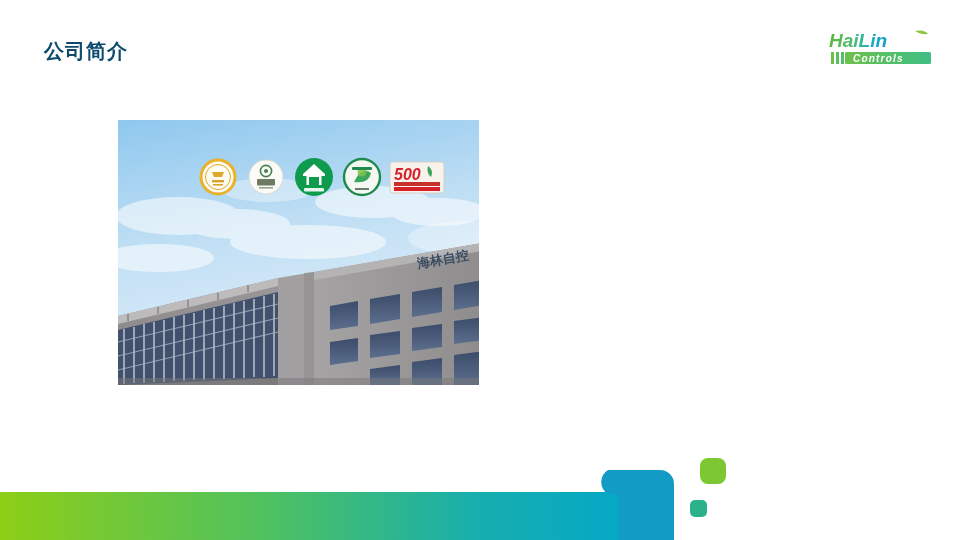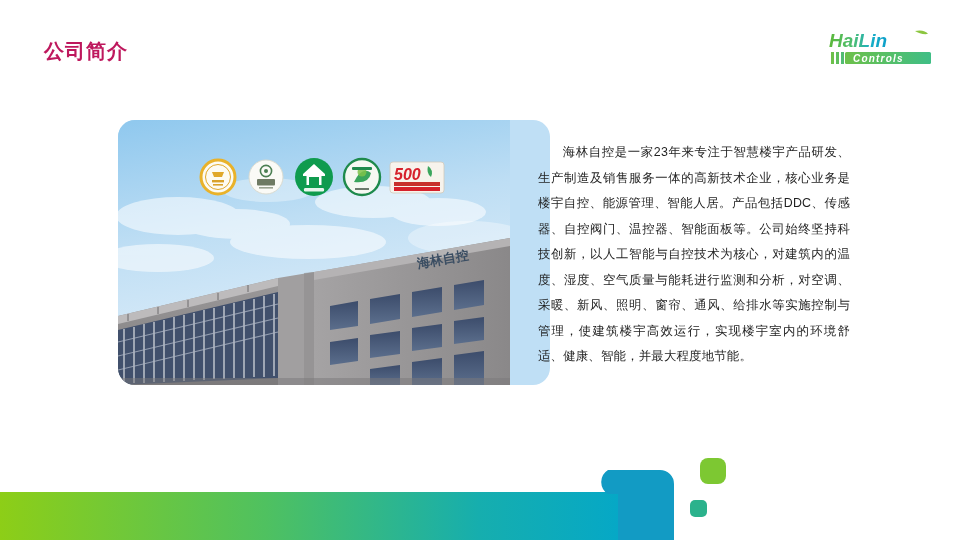--- a/index.html
+++ b/index.html
@@ -22,46 +22,45 @@
     background: #ffffff;
   }
 
   
   .page-title {
     position: absolute;
     left: 44px;
     top: 41px;
     font-size: 20px;
     font-weight: bold;
-    color: #be185d;
+    color: #0c4a6e;
     letter-spacing: 1px;
     line-height: 1;
     white-space: nowrap;
   }
 
   
   .logo {
     position: absolute;
     right: 21px;
     top: 27px;
     width: 112px;
     height: 42px;
   }
   .logo svg { display: block; }
 
   
   .photo {
     position: absolute;
     left: 118px;
     top: 120px;
-    width: 432px;
+    width: 361px;
     height: 265px;
     overflow: hidden;
     background: #bfdff5;
-    border-radius: 17px;
   }
   .photo svg { display:block; }
 
   
   .body-text {
     position: absolute;
     left: 538px;
     top: 140px;
     width: 312px;
     font-size: 12.4px;
@@ -262,21 +261,20 @@
           <line x1="70" y1="187" x2="70" y2="180"></line>
           <line x1="100" y1="180" x2="100" y2="173"></line>
           <line x1="130" y1="172" x2="130" y2="165"></line>
         </g>
 
         <rect x="0" y="258" width="392" height="7" fill="#7A787A" opacity="0.5"></rect>
       </g>
     </svg>
   </div>
 
-  <div class="body-text">海林自控是一家23年来专注于智慧楼宇产品研发、生产制造及销售服务一体的高新技术企业，核心业务是楼宇自控、能源管理、智能人居。产品包括DDC、传感器、自控阀门、温控器、智能面板等。公司始终坚持科技创新，以人工智能与自控技术为核心，对建筑内的温度、湿度、空气质量与能耗进行监测和分析，对空调、采暖、新风、照明、窗帘、通风、给排水等实施控制与管理，使建筑楼宇高效运行，实现楼宇室内的环境舒适、健康、智能，并最大程度地节能。</div>
 
   <div class="bottom-decor">
     <svg width="960" height="90" viewBox="0 0 960 90" xmlns="http://www.w3.org/2000/svg">
       <defs>
         <linearGradient id="barGrad" x1="0" y1="0" x2="1" y2="0">
           <stop offset="0%" stop-color="#8DCE17"></stop>
           <stop offset="40%" stop-color="#4FC160"></stop>
           <stop offset="72%" stop-color="#16AEAE"></stop>
           <stop offset="100%" stop-color="#00A6CE"></stop>
         </linearGradient>

